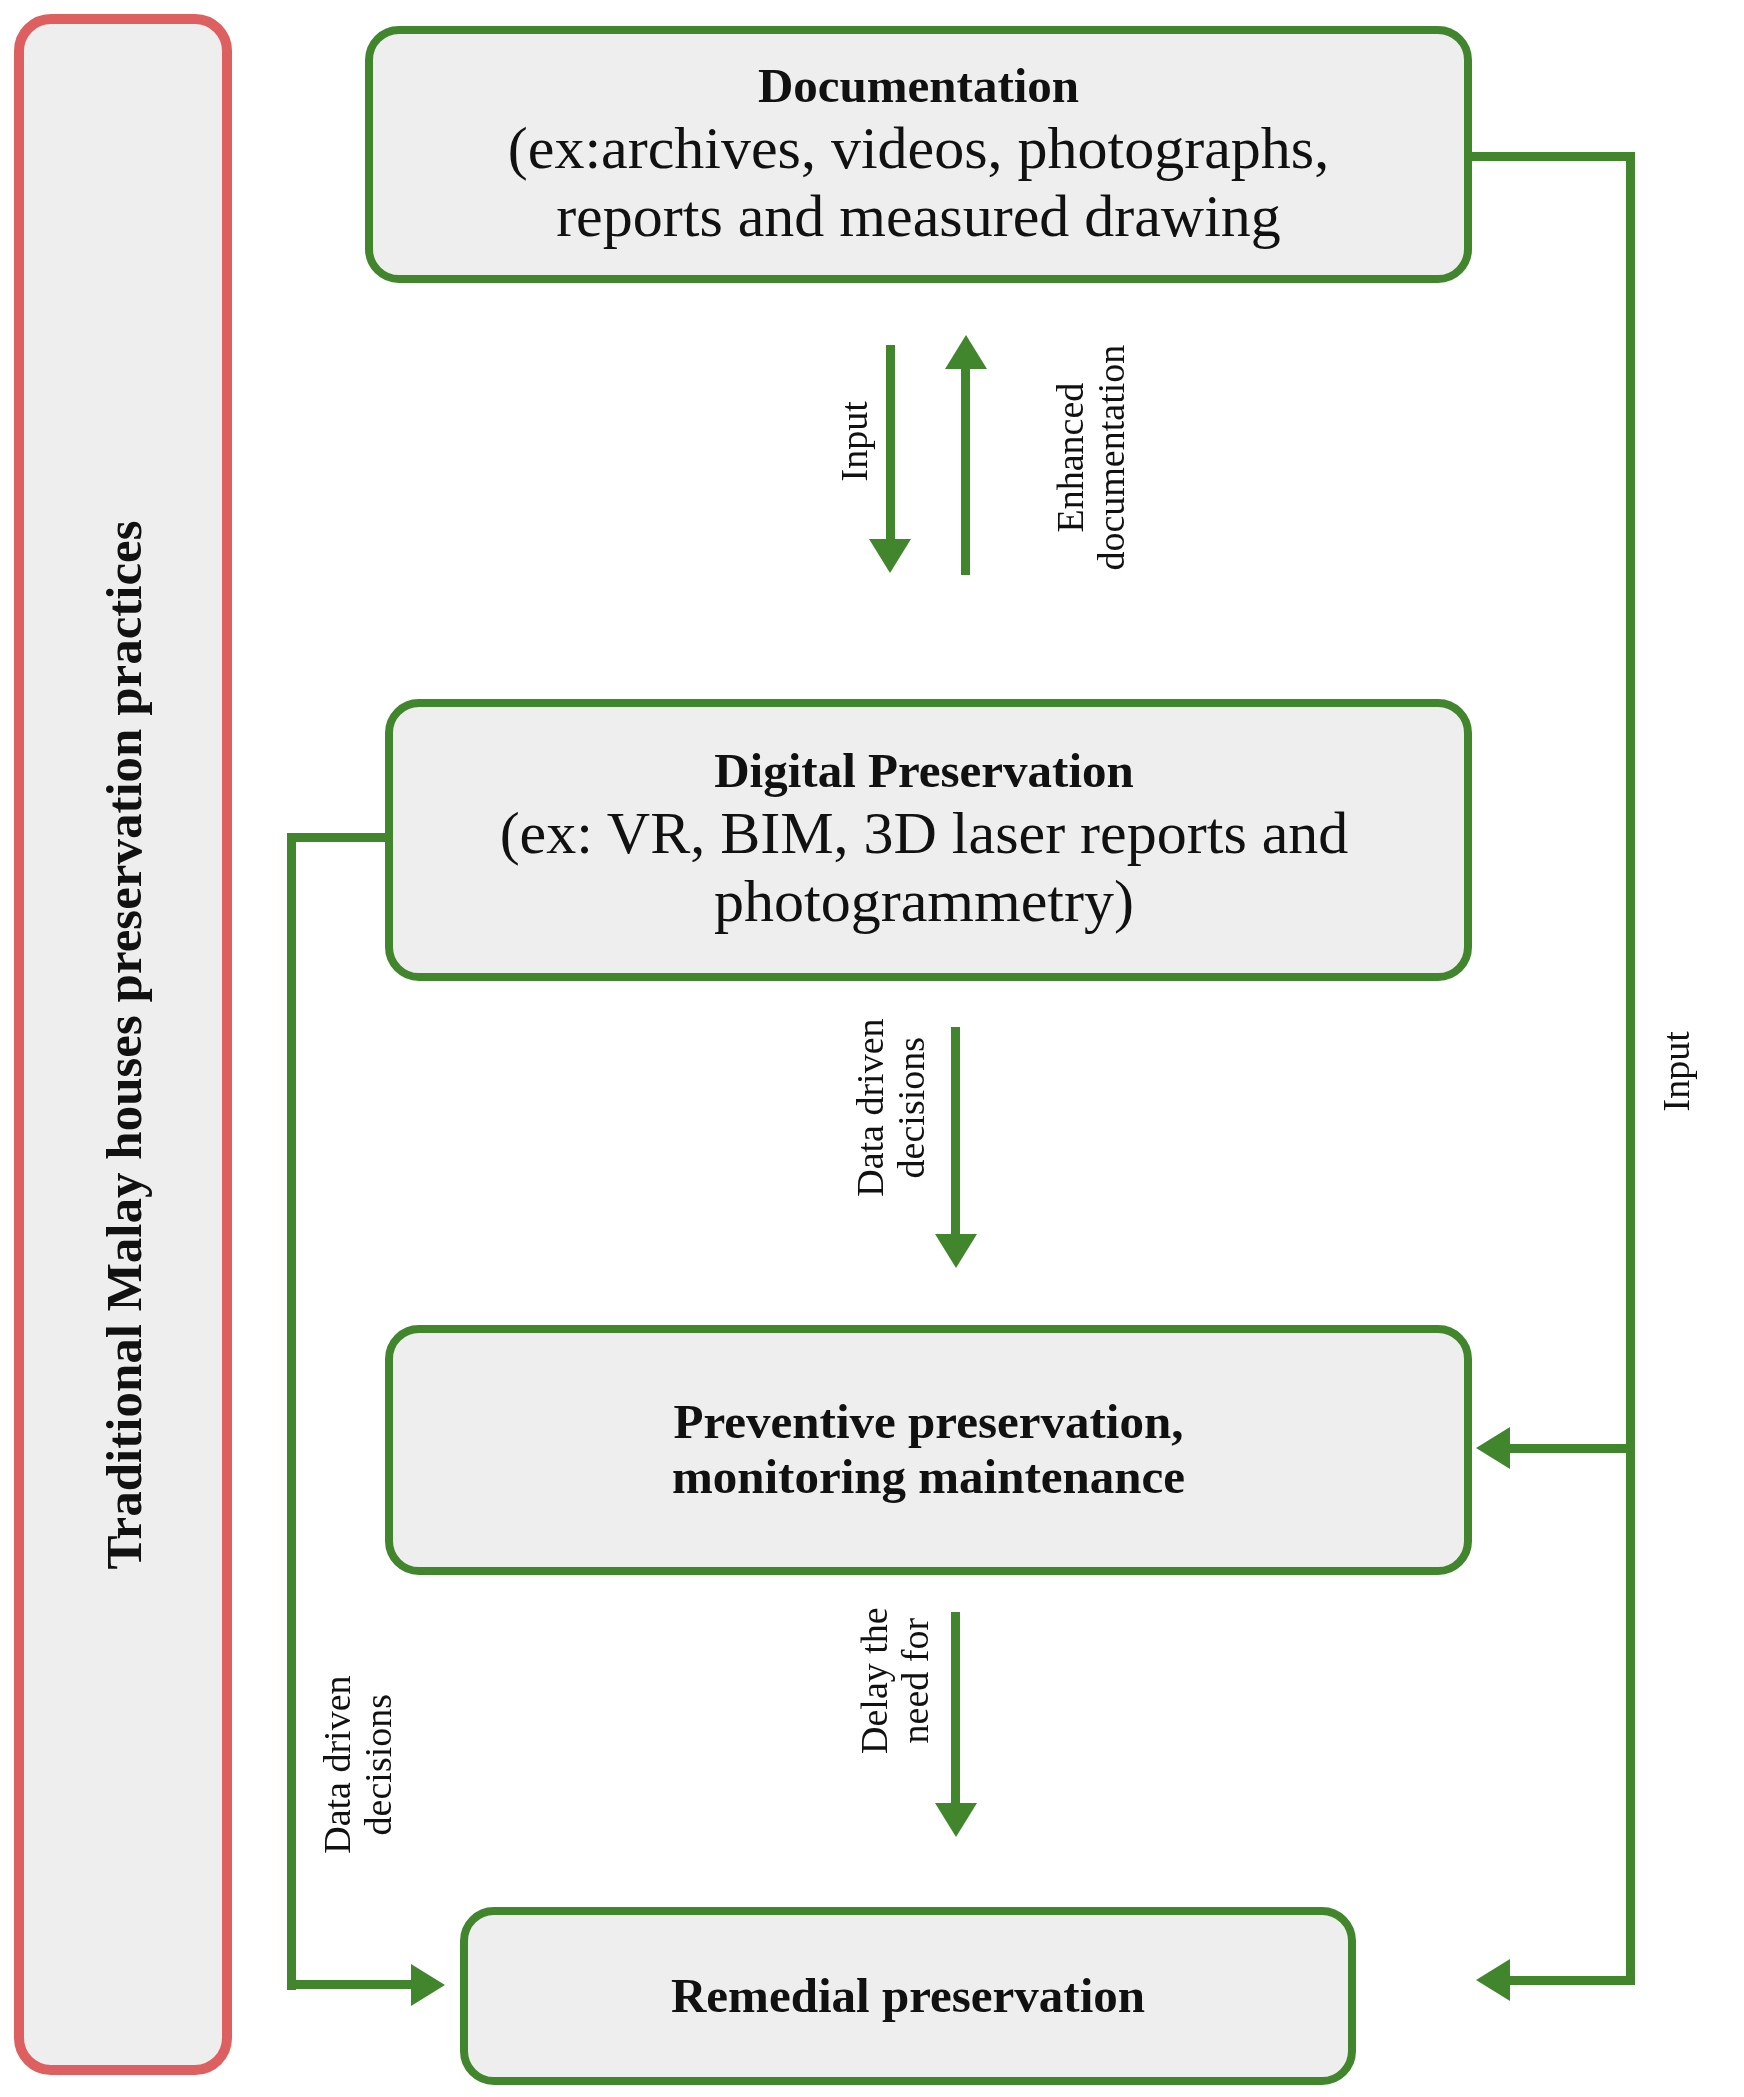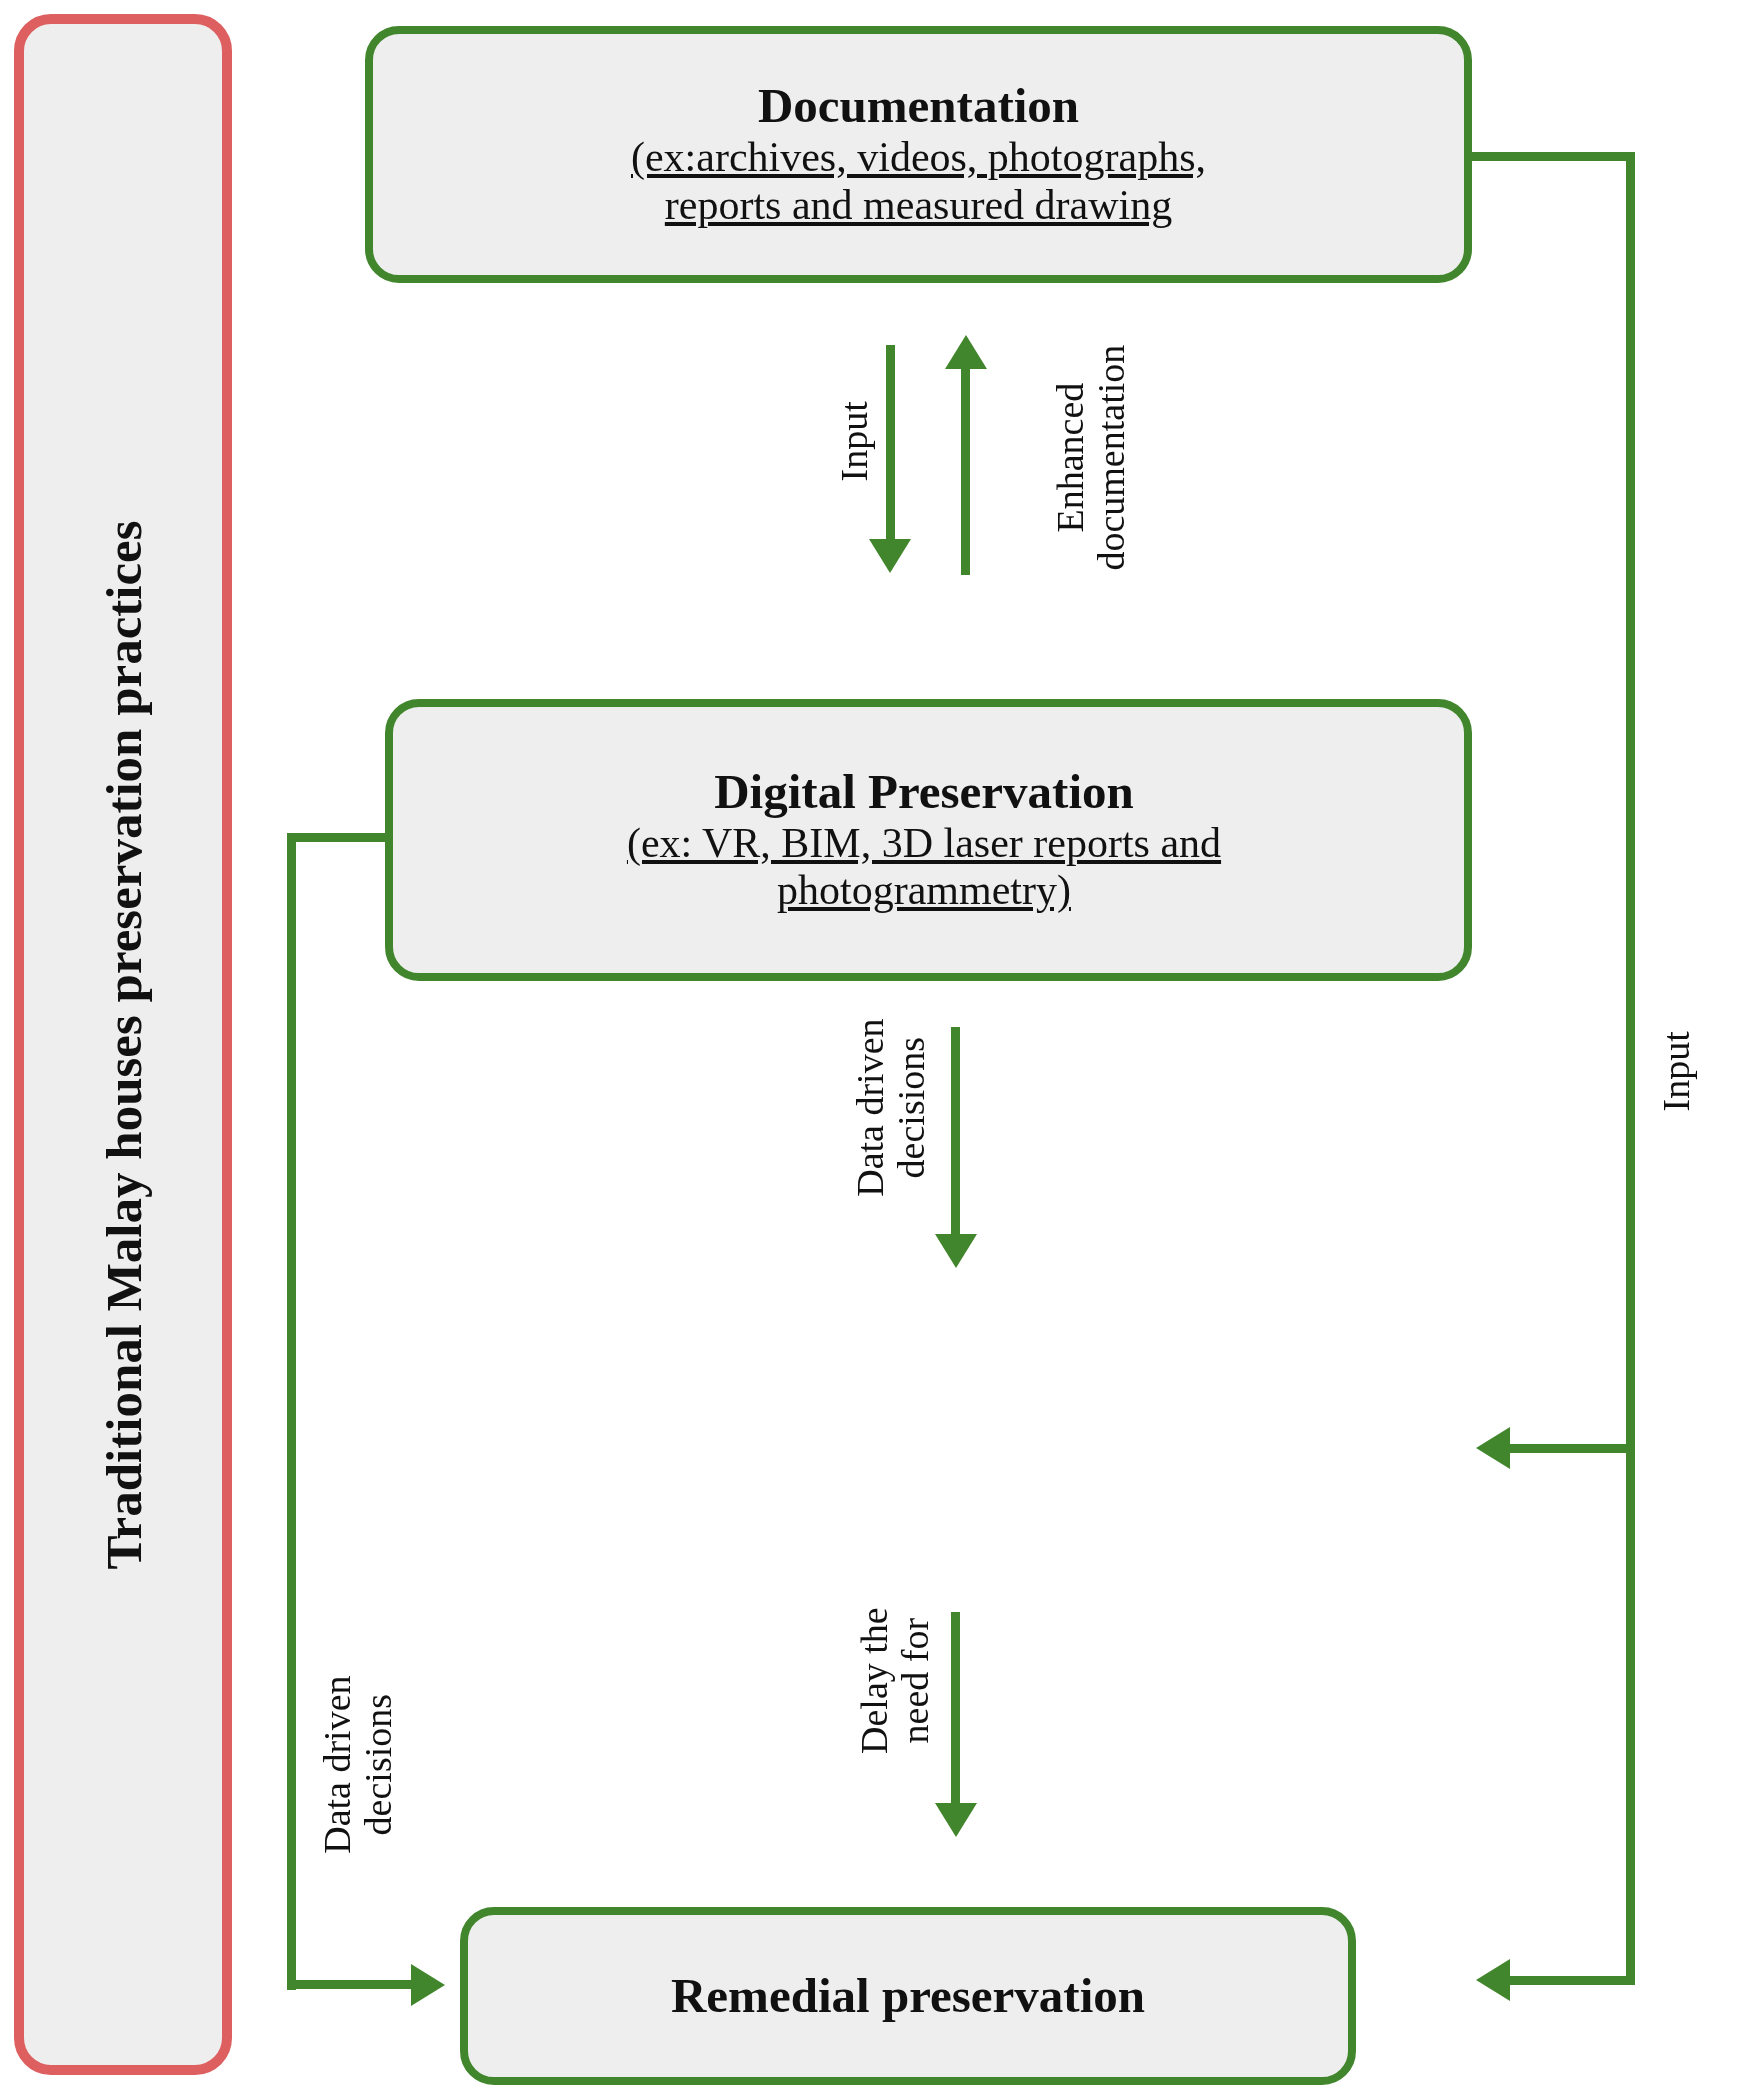--- a/index.html
+++ b/index.html
@@ -21,21 +21,21 @@
   }
 
   
   .pbox{
     position:absolute;box-sizing:border-box;
     background:#eeeeee;border:8.8px solid #41862c;border-radius:34px;
     display:flex;flex-direction:column;align-items:center;justify-content:center;
     text-align:center;padding:4.8px 21px;
   }
   .pbox .ttl{font-weight:bold;font-size:49px;line-height:1.12;}
-  .pbox .sub{font-size:42px;line-height:1.14;text-decoration:underline;}
+  .pbox .sub{font-size:60px;line-height:1.14;}
 
   #box-doc   {left:365px; top:26px;  width:1107px;height:257px;}
   #box-dig   {left:385px; top:699px; width:1087px;height:282px;padding-left:12px;}
   #box-prev  {left:385px; top:1325px;width:1087px;height:250px;}
   #box-rem   {left:460px; top:1907px;width:896px;height:178px;}
 
   
   .vline{position:absolute;width:8.8px;background:#41862c;}
   .hline{position:absolute;height:8.8px;background:#41862c;}
 
@@ -73,20 +73,24 @@
     <div class="sub">(ex:archives, videos, photographs,</div>
     <div class="sub">reports and measured drawing</div>
   </div>
 
   <div class="pbox" id="box-dig">
     <div class="ttl">Digital Preservation</div>
     <div class="sub">(ex: VR, BIM, 3D laser reports and</div>
     <div class="sub">photogrammetry)</div>
   </div>
 
+  <div class="pbox" id="box-prev">
+    <div class="ttl">Preventive preservation,</div>
+    <div class="ttl">monitoring maintenance</div>
+  </div>
 
   <div class="pbox" id="box-rem">
     <div class="ttl">Remedial preservation</div>
   </div>
 
   <div class="vline" style="left:886px;top:345px;height:201px;"></div>
   <div class="arr-down" style="left:869px;top:539px;"></div>
   <div class="vlabel" style="left:762px;top:421px;width:184px;">Input</div>
 
   <div class="vline" style="left:961px;top:366px;height:209px;"></div>

